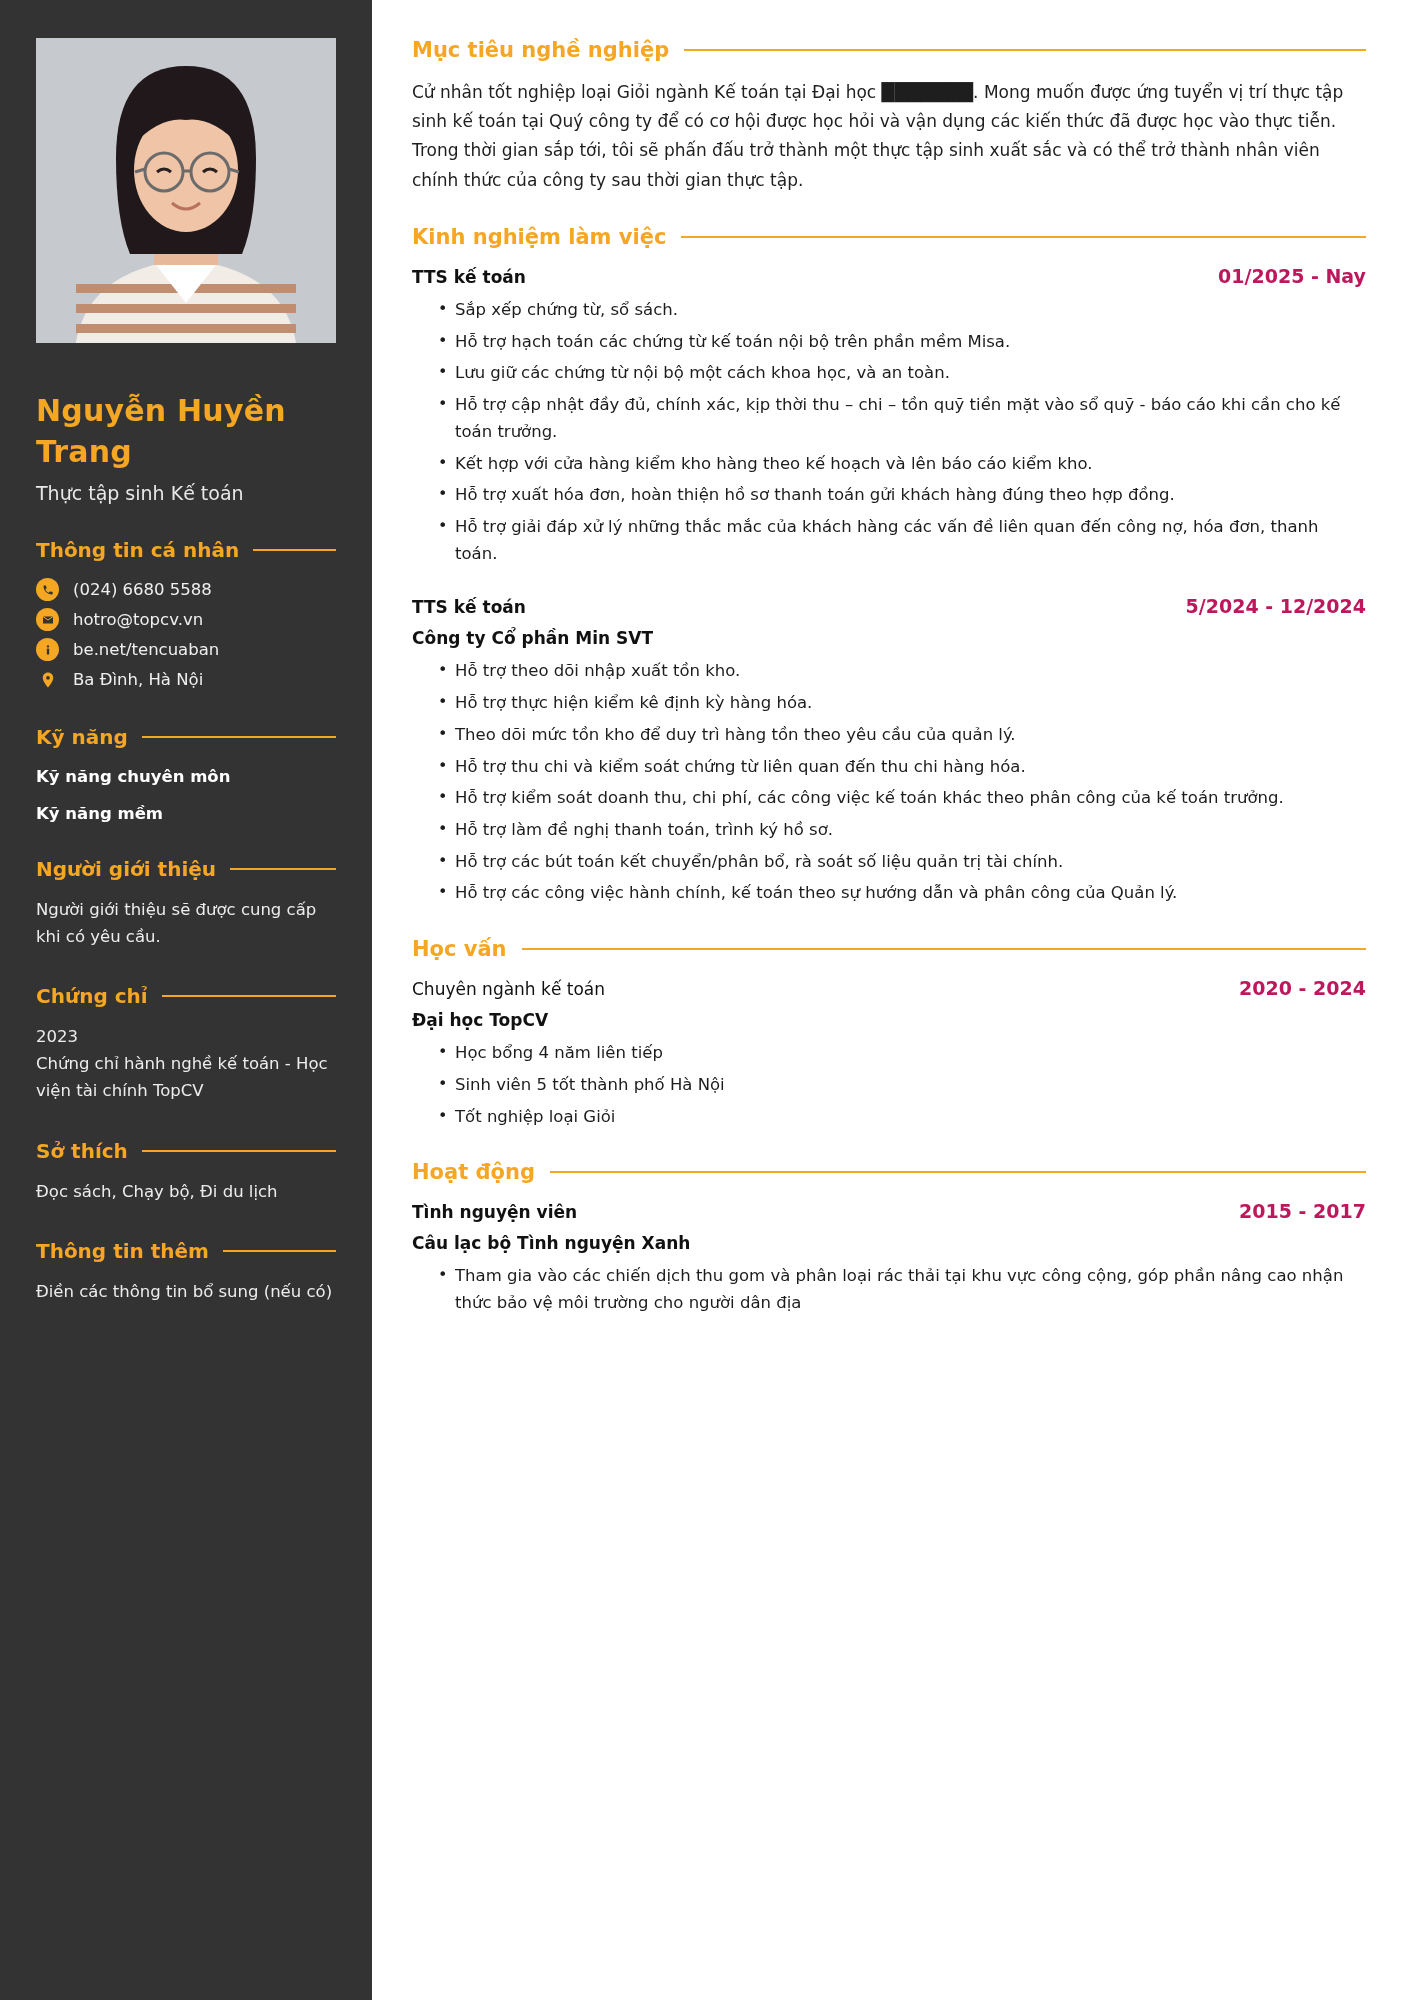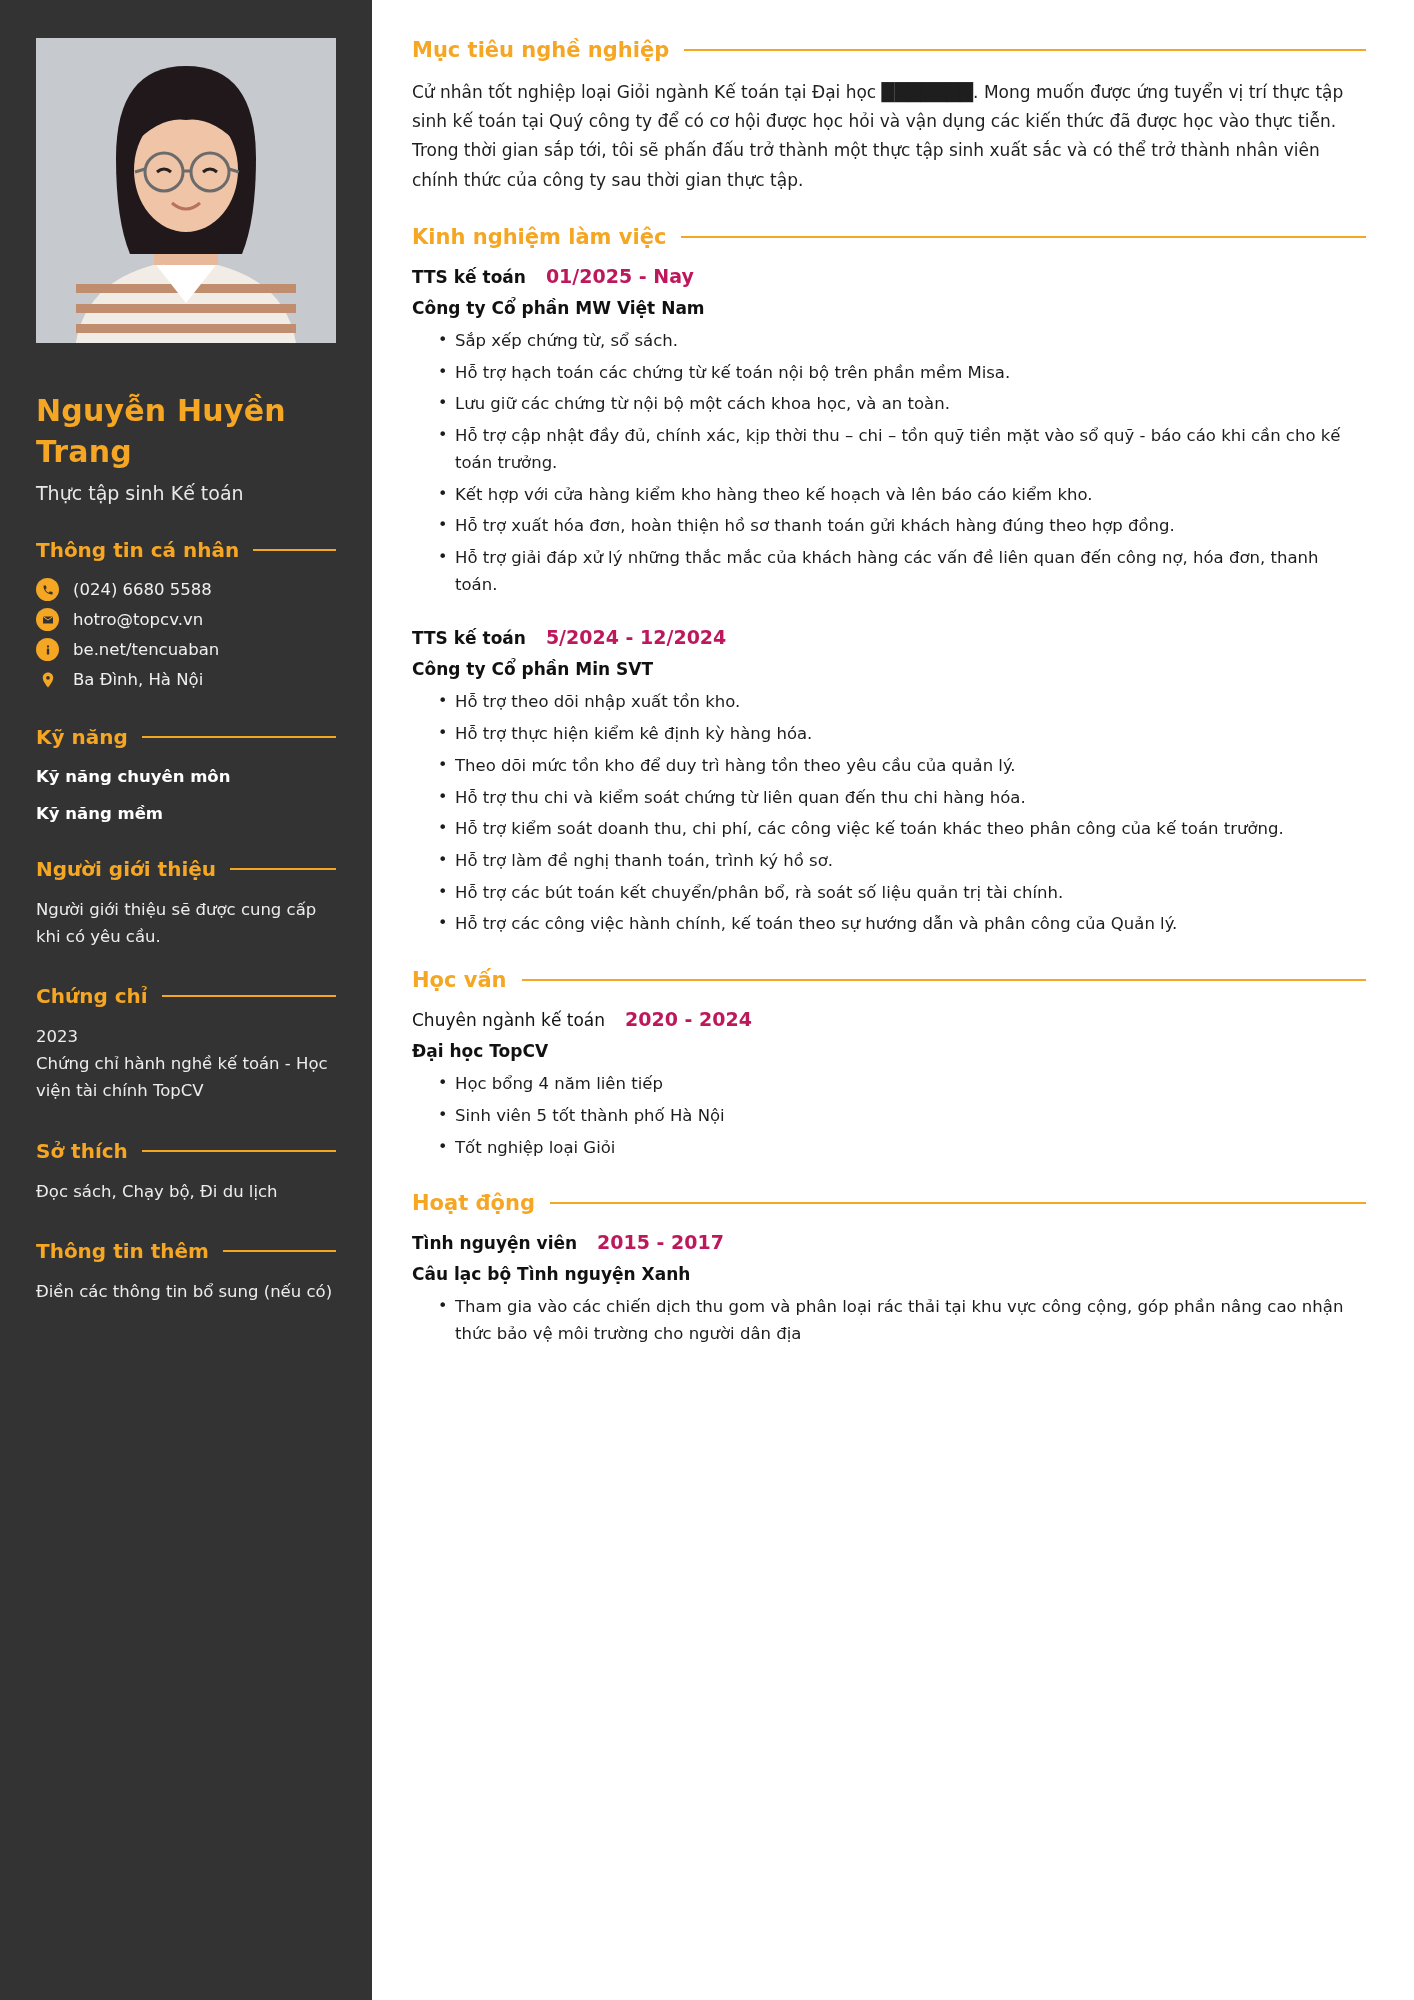--- a/index.html
+++ b/index.html
@@ -134,20 +134,21 @@
   }
   .para {
     font-size: 17px;
     line-height: 1.72;
     color: #1e1e1e;
     text-align: left;
   }
   .entry { margin-bottom: 18px; }
   .entry-top {
     display: flex;
+    justify-content: space-between;
     align-items: baseline;
     gap: 20px;
   }
   .entry-role {
     font-size: 17px;
     font-weight: 700;
     color: #111;
   }
   .entry-date {
     font-size: 19px;
@@ -335,21 +336,20 @@
       <div class="main-head">
         <h2>Kinh nghiệm làm việc</h2>
         <span class="rule"></span>
       </div>
 
       <div class="entry">
         <div class="entry-top">
           <span class="entry-role">TTS kế toán</span>
           <span class="entry-date">01/2025  -  Nay</span>
         </div>
-        <div class="entry-org">Công ty Cổ phần MW Việt Nam</div>
         <ul class="bullets">
           <li>Sắp xếp chứng từ, sổ sách.</li>
           <li>Hỗ trợ hạch toán các chứng từ kế toán nội bộ trên phần mềm Misa.</li>
           <li>Lưu giữ các chứng từ nội bộ một cách khoa học, và an toàn.</li>
           <li>Hỗ trợ cập nhật đầy đủ, chính xác, kịp thời thu – chi – tồn quỹ tiền mặt vào sổ quỹ - báo cáo khi cần cho kế toán trưởng.</li>
           <li>Kết hợp với cửa hàng kiểm kho hàng theo kế hoạch và lên báo cáo kiểm kho.</li>
           <li>Hỗ trợ xuất hóa đơn, hoàn thiện hồ sơ thanh toán gửi khách hàng đúng theo hợp đồng.</li>
           <li>Hỗ trợ giải đáp xử lý những thắc mắc của khách hàng các vấn đề liên quan đến công nợ, hóa đơn, thanh toán.</li>
         </ul>
       </div>

